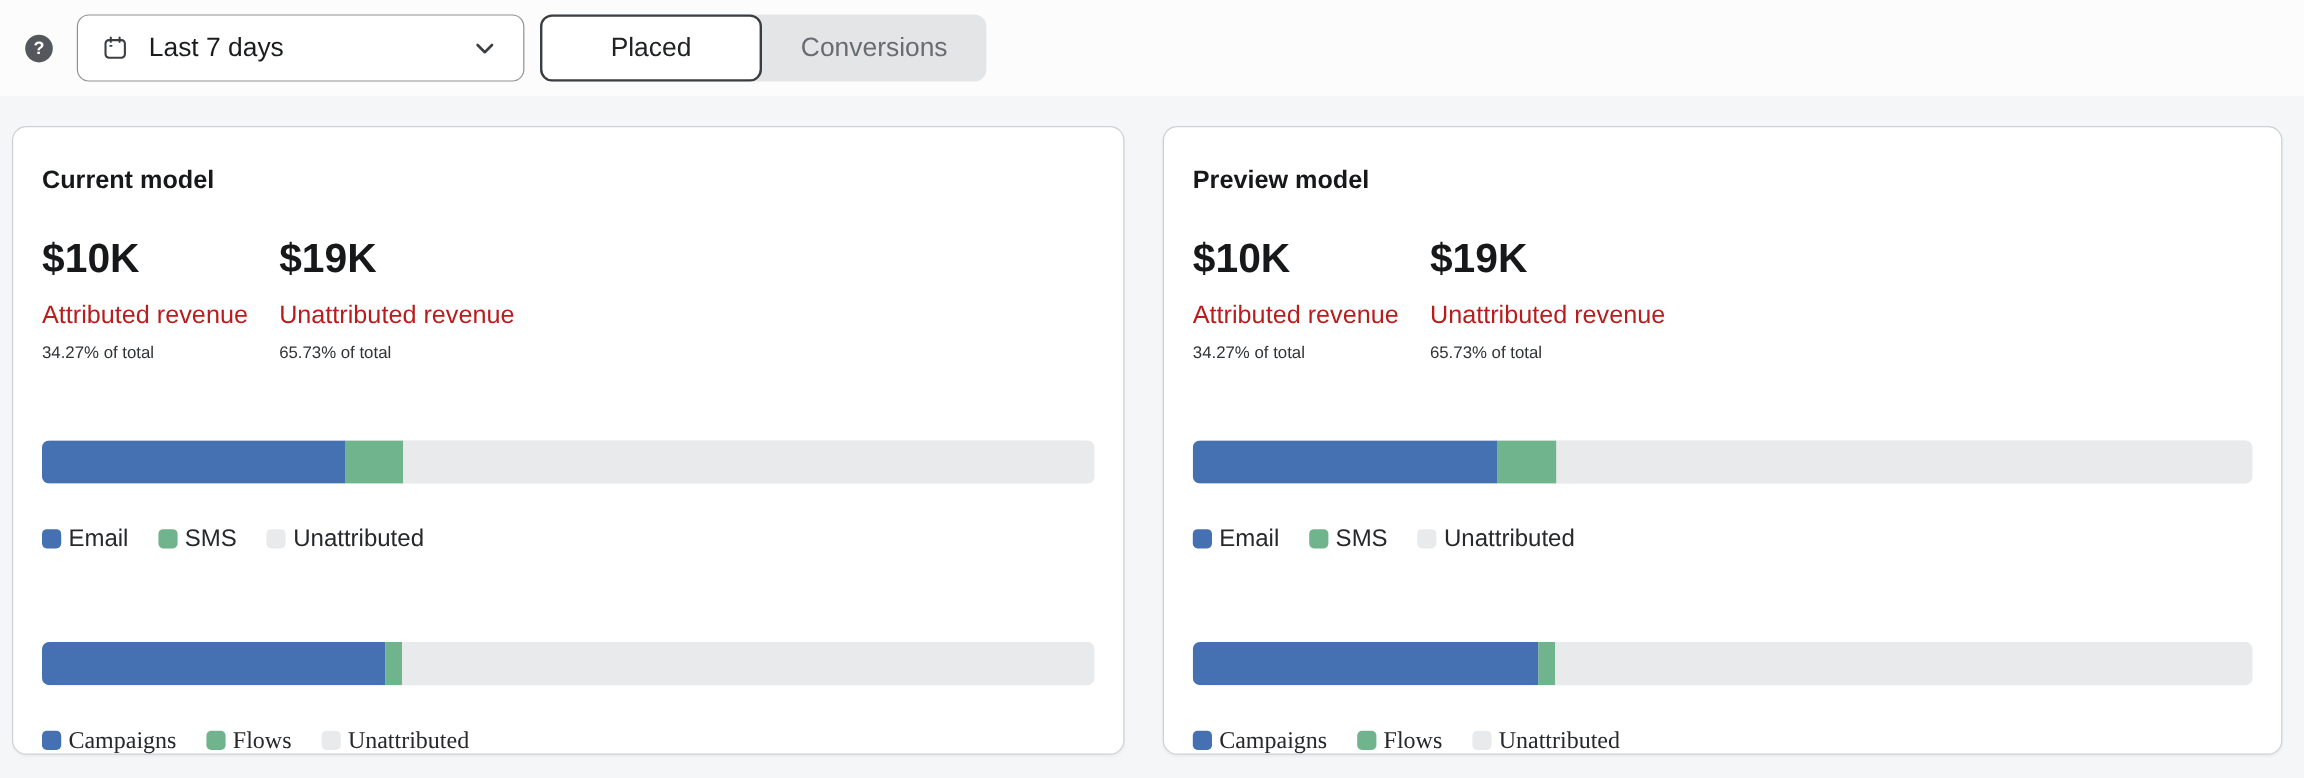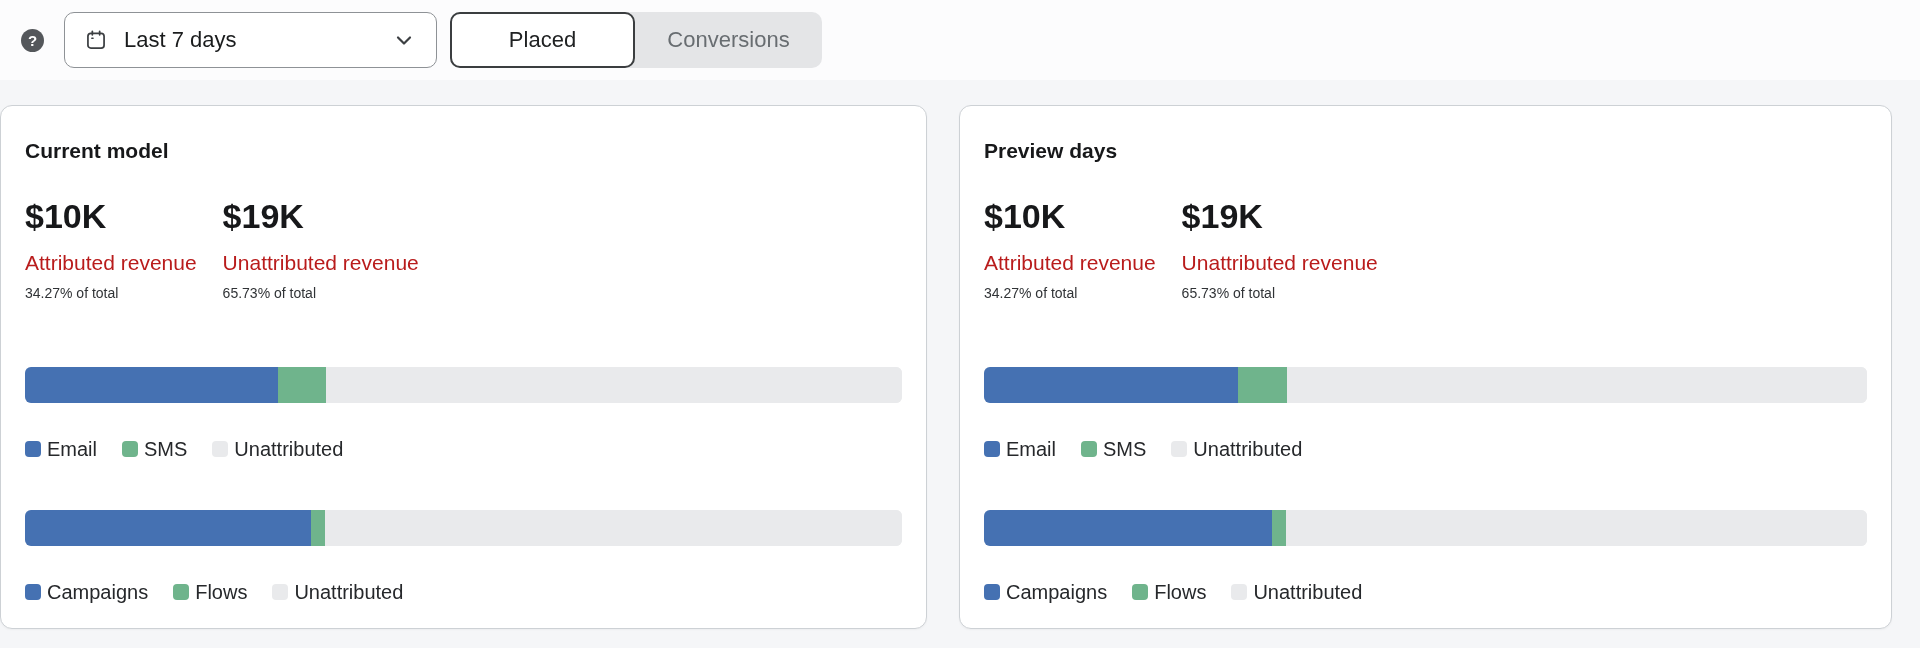--- a/index.html
+++ b/index.html
@@ -46,39 +46,39 @@
     display:flex; align-items:center; justify-content:center;
   }
   .seg-btn.selected {
     width:185px; background:#ffffff; border:2px solid #3b3e40;
     border-radius:10px; color:#202223;
   }
   .seg-btn.unselected { width:187px; color:#686d71; border-radius:0 10px 10px 0; }
 
   
   .cards-row {
-    display:flex; gap:32px; margin-top:25px;
+    display:flex; gap:32px; padding-left:10px; margin-top:25px;
   }
   .model-card {
     background:#ffffff; border:1px solid #cdd1d5; border-radius:12px;
     height:524px; padding:32px 24px 26px 24px;
     box-shadow:0 1px 2px rgba(0,0,0,0.04);
   }
   .model-card.left { width:927px; }
   .model-card.right { width:933px; }
 
   .card-title { font-size:21px; font-weight:bold; color:#17181a; line-height:26px; }
 
   .stats-row { display:flex; gap:26px; margin-top:32px; }
   .stat-value { font-size:34px; font-weight:bold; line-height:40px; color:#17181a; }
   .stat-label { font-size:21px; font-weight:normal; line-height:26px; margin-top:14px; color:#b91c1c; }
   .stat-sub   { font-size:14px; line-height:26px; margin-top:4px; color:#303336; }
 
   .chart-block-1 { margin-top:61px; }
-  .chart-block-2 { margin-top:49px; }
+  .chart-block-2 { margin-top:74px;font-family:Liberation Serif, serif; }
   .bar {
     height:36px; width:100%; background:#e9eaec;
     border-radius:6px; overflow:hidden; display:flex;
   }
   .seg { height:100%; }
   .legend { display:flex; gap:25px; margin-top:34px; height:24px; align-items:center; }
   .legend-item { display:flex; align-items:center; gap:6px; }
   .swatch { width:16px; height:16px; border-radius:4px; display:inline-block; }
   .legend-label { font-size:20px; color:#26282b; }
 
@@ -169,21 +169,21 @@
           </div>
           <div class="legend-item">
             <span class="swatch" style="background: rgb(233, 234, 236);"></span>
             <span class="legend-label">Unattributed</span>
           </div>
         </div>
     </div>
   </div>
 
   <div class="model-card right">
-    <div class="card-title">Preview days</div>
+    <div class="card-title">Preview model</div>
     <div class="stats-row">
       <div class="stat">
         <div class="stat-value">$10K</div>
         <div class="stat-label">Attributed revenue</div>
         <div class="stat-sub">34.27% of total</div>
       </div>
       <div class="stat">
         <div class="stat-value">$19K</div>
         <div class="stat-label">Unattributed revenue</div>
         <div class="stat-sub">65.73% of total</div>

